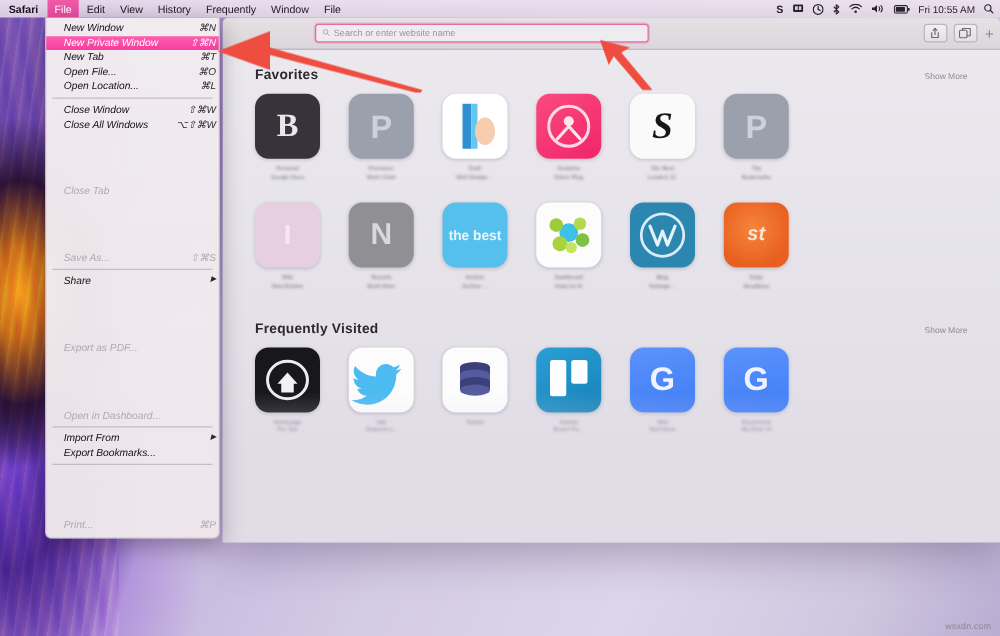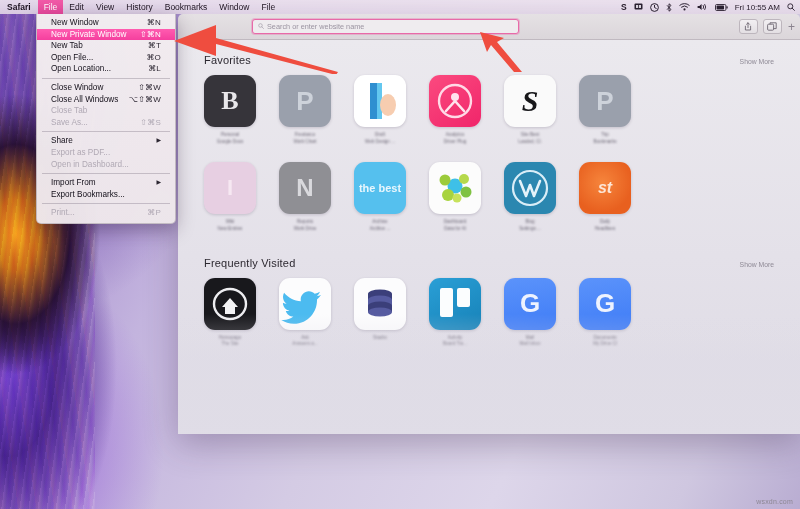--- a/index.html
+++ b/index.html
@@ -64,30 +64,31 @@
     border-top:none;
     border-radius:0 0 5px 5px;
     box-shadow:0 6px 18px rgba(40,20,50,.35);
     padding:3px 0 4px 0;
     z-index:50;
     font-size:8.2px; color:#14101a;
   }
   .mi {
     position:relative;
     height:11.6px; line-height:11.6px;
-    padding:0 14px 0 14px;
+    padding:0 2px 0 14px;
     display:flex; align-items:flex-end;
     white-space:nowrap;
+    font-style:italic;
   }
   .mi .lbl { flex:1 1 auto; }
   .mi .key { font-size:8px; color:#2b2530; letter-spacing:.2px; padding-left:6px;}
   .mi .arrow { font-size:6px; color:#2b2530; }
   .mi.sel { background:linear-gradient(180deg,#ff5cb0 0%, #f53f9e 100%); color:#fff; }
   .mi.sel .key { color:#fff; }
-  .mi.dis { color:#b0a9b4; }
+  .mi.dis { color:#b0a9b4;margin-top:42px; }
   .mi.dis .key { color:#b0a9b4; }
   .msep { height:1px; margin:3px 5px; background:rgba(120,110,125,.35); }
 
   
   #safari {
     position:absolute; left:178px; top:14px; width:622px; height:420px;
     border-radius:5px 5px 0 0;
     overflow:hidden;
     box-shadow:0 10px 34px rgba(50,25,65,.30);
     z-index:20;
@@ -123,21 +124,21 @@
   #startpage {
     height:394px; width:100%;
     background:linear-gradient(180deg,#ebe9ee 0%, #e4e1e9 55%, #dedbe5 100%);
     padding:14px 26px 0 26px;
     position:relative;
   }
   .sec-head {
     display:flex; align-items:baseline; justify-content:space-between;
     margin-bottom:9px;
   }
-  .sec-title { font-size:11px; font-weight:normal; color:#2c2830; letter-spacing:.2px; }
+  .sec-title { font-size:11px; font-weight:bold; color:#2c2830; letter-spacing:.2px; }
   .sec-more { font-size:6.8px; color:#8f8a96; }
   .grid { display:flex; gap:23px; }
   .tile { width:52px; display:flex; flex-direction:column; align-items:center; }
   .tile .ico {
     width:52px; height:52px; border-radius:11px;
     display:flex; align-items:center; justify-content:center;
     box-shadow:0 1px 3px rgba(40,30,55,.18);
     overflow:hidden; position:relative;
     font-weight:bold;
   }
@@ -193,21 +194,21 @@
 
 <div id="desktop"></div>
 
 <div id="menubar">
   <div class="mb-left">
     <div class="mb-item bold">Safari</div>
     <div class="mb-item active">File</div>
     <div class="mb-item">Edit</div>
     <div class="mb-item">View</div>
     <div class="mb-item">History</div>
-    <div class="mb-item">Bookmarks</div>
+    <div class="mb-item">Frequently</div>
     <div class="mb-item">Window</div>
     <div class="mb-item">File</div>
   </div>
   <div class="mb-right">
     <span class="ic" style="font-weight:bold;font-size:8.5px;">S</span>
     <span class="ic">
       <svg width="9" height="8" viewBox="0 0 9 8">
           <rect x="0.5" y="0.5" width="8" height="6" rx="1" fill="#2a2030"></rect>
           <rect x="2" y="2" width="2.2" height="3" fill="#d8d2dc"></rect>
           <rect x="5" y="2" width="2" height="3" fill="#d8d2dc"></rect>

